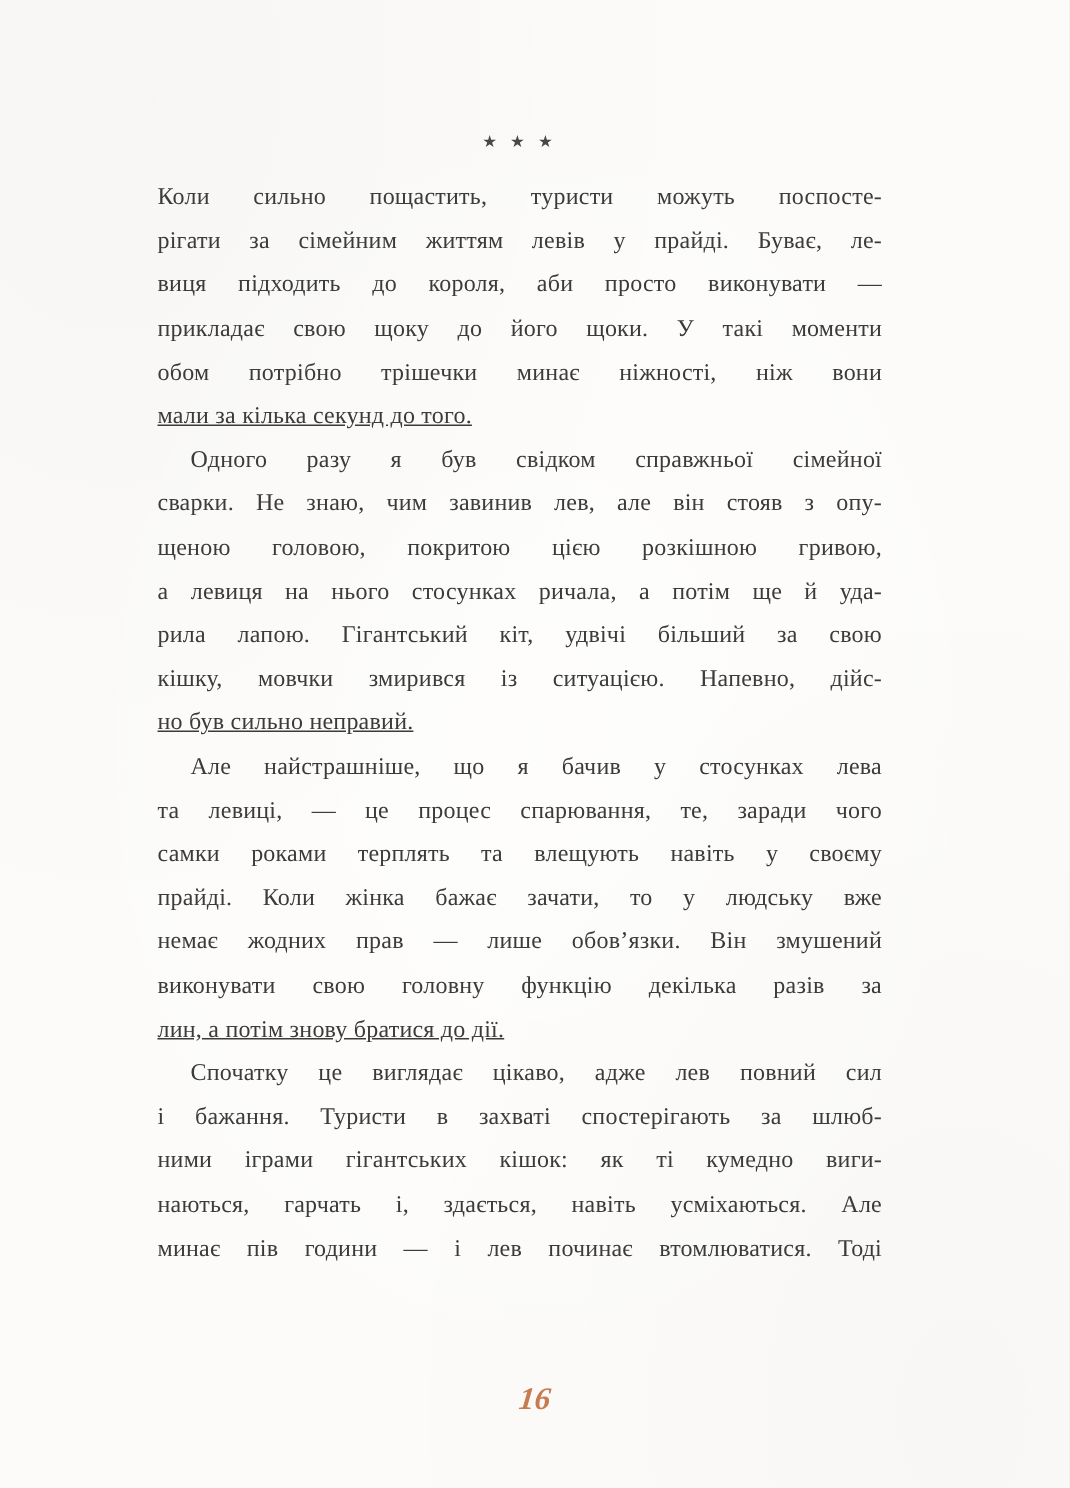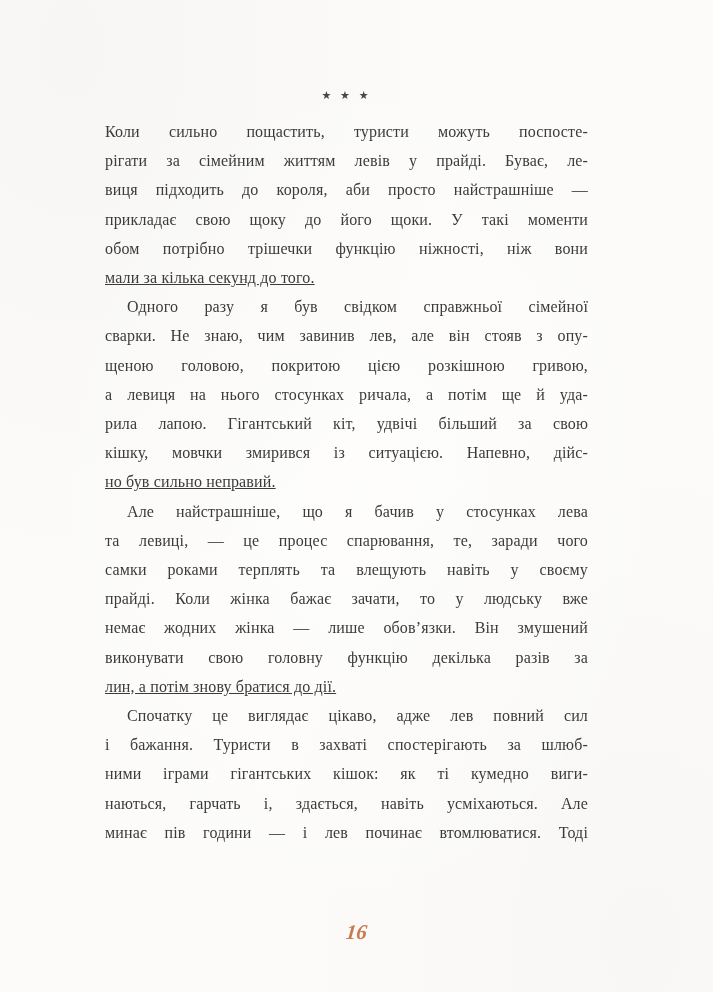--- a/index.html
+++ b/index.html
@@ -69,40 +69,40 @@
 </head>
 <body>
 
 <div class="page">
   <div class="content">
     <div class="section-break">★ ★ ★</div>
     <div class="text-block">
         <div class="paragraph">
           <div class="line">Коли сильно пощастить, туристи можуть поспосте-</div>
           <div class="line">рігати за сімейним життям левів у прайді. Буває, ле-</div>
-          <div class="line">виця підходить до короля, аби просто найстрашніше —</div>
+          <div class="line">виця підходить до короля, аби просто виконувати —</div>
           <div class="line">прикладає свою щоку до його щоки. У такі моменти</div>
-          <div class="line">обом потрібно трішечки функцію ніжності, ніж вони</div>
+          <div class="line">обом потрібно трішечки минає ніжності, ніж вони</div>
           <div class="line last">мали за кілька секунд до того.</div>
         </div>
         <div class="paragraph indent">
           <div class="line">Одного разу я був свідком справжньої сімейної</div>
           <div class="line">сварки. Не знаю, чим завинив лев, але він стояв з опу-</div>
           <div class="line">щеною головою, покритою цією розкішною гривою,</div>
           <div class="line">а левиця на нього стосунках ричала, а потім ще й уда-</div>
           <div class="line">рила лапою. Гігантський кіт, удвічі більший за свою</div>
           <div class="line">кішку, мовчки змирився із ситуацією. Напевно, дійс-</div>
           <div class="line last">но був сильно неправий.</div>
         </div>
         <div class="paragraph indent">
           <div class="line">Але найстрашніше, що я бачив у стосунках лева</div>
           <div class="line">та левиці, — це процес спарювання, те, заради чого</div>
           <div class="line">самки роками терплять та влещують навіть у своєму</div>
           <div class="line">прайді. Коли жінка бажає зачати, то у людську вже</div>
-          <div class="line">немає жодних жінка — лише обов’язки. Він змушений</div>
+          <div class="line">немає жодних прав — лише обов’язки. Він змушений</div>
           <div class="line">виконувати свою головну функцію декілька разів за</div>
           <div class="line last">лин, а потім знову братися до дії.</div>
         </div>
         <div class="paragraph indent">
           <div class="line">Спочатку це виглядає цікаво, адже лев повний сил</div>
           <div class="line">і бажання. Туристи в захваті спостерігають за шлюб-</div>
           <div class="line">ними іграми гігантських кішок: як ті кумедно виги-</div>
           <div class="line">наються, гарчать і, здається, навіть усміхаються. Але</div>
           <div class="line">минає пів години — і лев починає втомлюватися. Тоді</div>
         </div>

